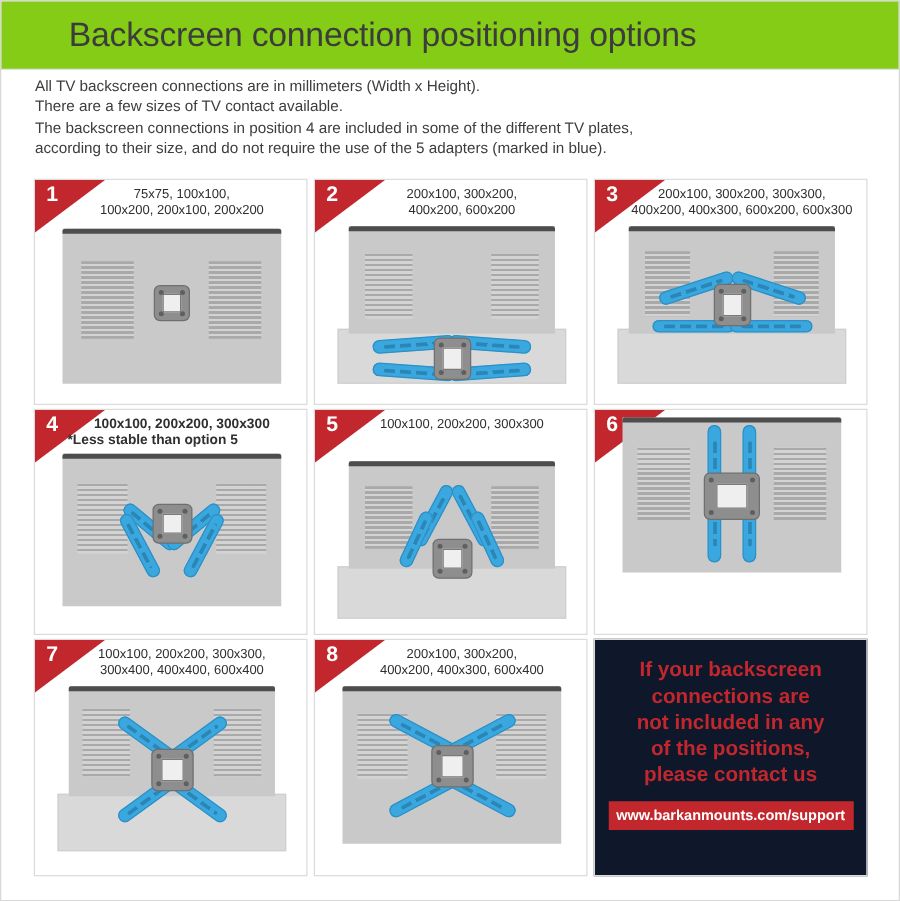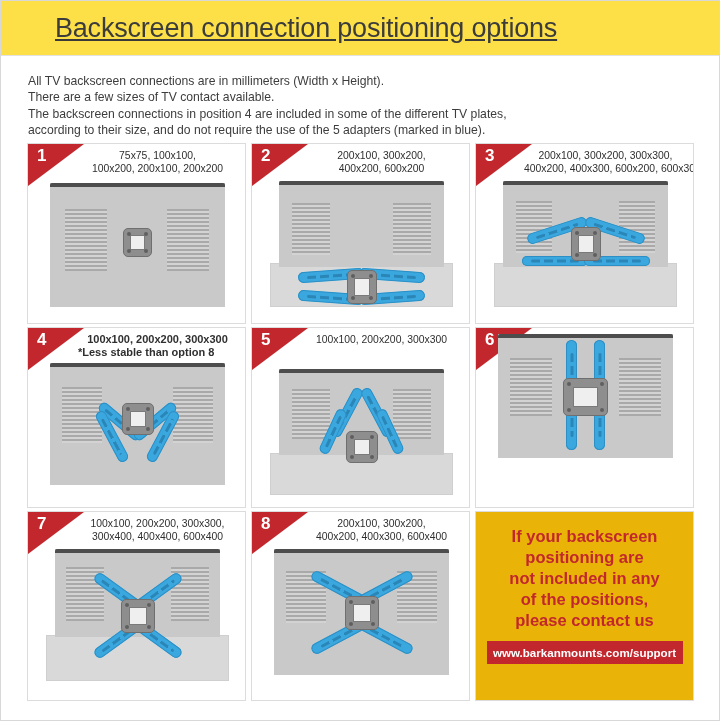--- a/index.html
+++ b/index.html
@@ -9,38 +9,37 @@
     background: #ffffff;
     font-family: "Liberation Sans", sans-serif;
     color: #3a3a3a;
     overflow: hidden;
   }
   body { position: relative; border: 1px solid #d8d8d8; }
 
   
   .header-band {
     height: 55px;
-    background: #fde047;
+    background: #84cc16;
     display: flex;
     align-items: center;
     padding-left: 54px;
     border-bottom: 1px solid #e2e2e2;
-    text-decoration: underline;
   }
   .header-title {
     font-size: 27px;
     font-weight: 400;
     color: #3c3c3c;
     letter-spacing: -0.2px;
     white-space: nowrap;
   }
 
   
   .intro {
-    padding: 17px 0 8px 27px;
+    padding: 5px 0 8px 27px;
   }
   .intro p {
     font-size: 12.2px;
     line-height: 16.4px;
     color: #3d3d3d;
     white-space: nowrap;
   }
 
   
   .grid {
@@ -81,21 +80,21 @@
     font-size: 17px;
     font-weight: 700;
     color: #ffffff;
     line-height: 1;
   }
 
   
   .sizes {
     position: relative;
     z-index: 2;
-    padding: 5px 6px 0 48px;
+    padding: 5px 6px 0 24px;
     text-align: center;
     font-size: 10.4px;
     line-height: 13px;
     color: #2f2f2f;
     min-height: 31px;
   }
   .sizes.bold { font-weight: 700; font-size: 11px; }
   .sizes .note {
     display: block;
     font-weight: 700;
@@ -196,21 +195,21 @@
     background: repeating-linear-gradient(
       to bottom,
       #2b86b8 0px, #2b86b8 9px,
       transparent 9px, transparent 13px
     );
   }
 
   
   .contact {
     position: relative;
-    background: #eab308;
+    background: #0f172a;
     border: 1px solid #dcdcdc;
     display: flex;
     flex-direction: column;
     align-items: center;
     justify-content: flex-start;
     padding: 14px 8px 0 8px;
   }
   .contact-msg {
     text-align: center;
     color: #c1272d;
@@ -326,21 +325,21 @@
     </div>
   </div>
 
   <div class="card">
     <div class="corner">
       <span class="tri"></span>
       <span class="num">4</span>
     </div>
     <div class="sizes bold">
       <span class="line">100x100, 200x200, 300x300</span>
-      <span class="note">*Less stable than option 8</span>
+      <span class="note">*Less stable than option 5</span>
     </div>
     <div class="tv-stage">
       <div class="tvbody" style="left:22px; top:2px; width:175px; height:122px;"></div>
       <div class="vent" style="left:34px; top:26px; width:40px; height:56px;"></div>
       <div class="vent" style="left:145px; top:26px; width:40px; height:56px;"></div>
       <div class="arm" style="left:66px; top:55px; width:52px; height:11px; transform:rotate(40deg);"></div>
       <div class="arm" style="left:101px; top:55px; width:52px; height:11px; transform:rotate(-40deg);"></div>
       <div class="arm" style="left:56px; top:70px; width:56px; height:11px; transform:rotate(62deg);"></div>
       <div class="arm" style="left:107px; top:70px; width:56px; height:11px; transform:rotate(-62deg);"></div>
       <div class="plate" style="left:94px; top:42px; width:32px; height:32px;">
@@ -452,21 +451,21 @@
         <span class="bolt tr"></span>
         <span class="bolt bl"></span>
         <span class="bolt br"></span>
       </div>
     </div>
   </div>
 
   <div class="contact">
     <div class="contact-msg">
       <span class="line">If your backscreen</span>
-      <span class="line">positioning are</span>
+      <span class="line">connections are</span>
       <span class="line">not included in any</span>
       <span class="line">of the positions,</span>
       <span class="line">please contact us</span>
     </div>
     <div class="contact-url">www.barkanmounts.com/support</div>
   </div>
 
 </div>
 
 </body></html>

